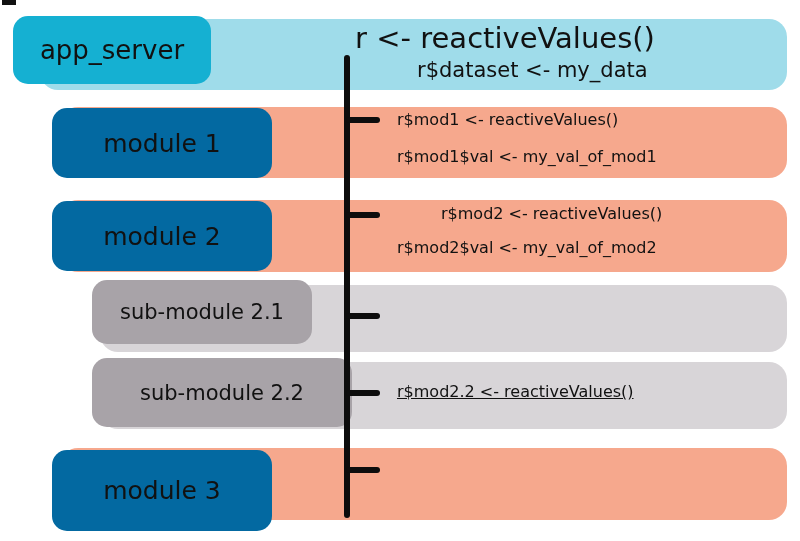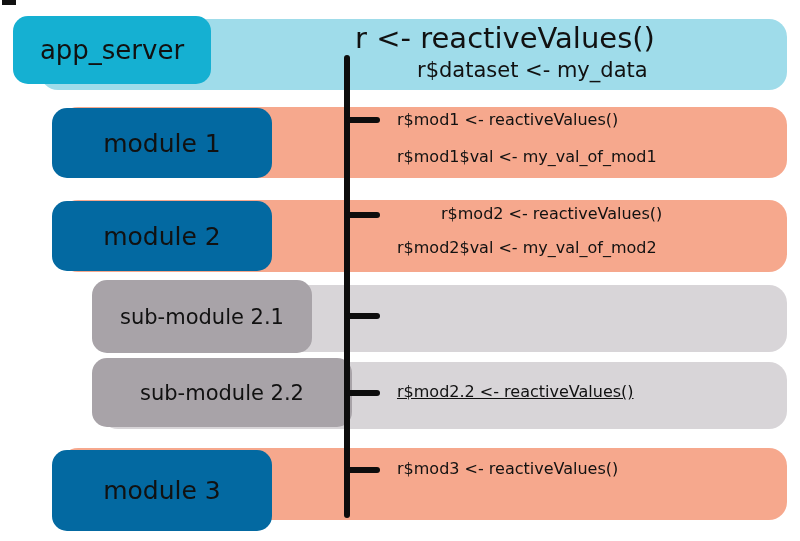--- a/index.html
+++ b/index.html
@@ -59,35 +59,34 @@
   <div class="code codeline" style="left:397px;top:147px;">r$mod1$val &lt;- my_val_of_mod1</div>
 
   <div class="band salmon" style="left:60px;top:200px;width:727px;height:72px;"></div>
   <div class="labelbox orangebox" style="left:52px;top:201px;width:220px;height:70px;font-size:25px;">
     <span>module 2</span>
   </div>
   <div class="code codeline" style="left:397px;top:204px;margin-left:44px;">r$mod2 &lt;- reactiveValues()</div>
   <div class="code codeline" style="left:397px;top:238px;">r$mod2$val &lt;- my_val_of_mod2</div>
 
   <div class="band gray" style="left:100px;top:285px;width:687px;height:67px;"></div>
-  <div class="labelbox graybox" style="left:92px;top:280px;width:220px;height:73px;font-size:21px;">
+  <div class="labelbox graybox" style="left:92px;top:280px;width:220px;height:64px;font-size:21px;">
     <span>sub-module 2.1</span>
   </div>
 
   <div class="band gray" style="left:100px;top:362px;width:687px;height:67px;"></div>
   <div class="labelbox graybox" style="left:92px;top:358px;width:260px;height:69px;font-size:21px;">
     <span>sub-module 2.2</span>
   </div>
   <div class="code codeline" style="left:397px;top:382px;text-decoration:underline;">r$mod2.2 &lt;- reactiveValues()</div>
 
   <div class="band salmon" style="left:60px;top:448px;width:727px;height:72px;"></div>
   <div class="labelbox orangebox" style="left:52px;top:450px;width:220px;height:81px;font-size:25px;">
     <span>module 3</span>
   </div>
-  <div class="code codeline" style="left:397px;top:459px;">r$mod3 &lt;- reactiveValues()</div>
 
   <div class="vline"></div>
   <div class="tick" style="top:117px;"></div>
   <div class="tick" style="top:212px;"></div>
   <div class="tick" style="top:313px;"></div>
   <div class="tick" style="top:390px;"></div>
   <div class="tick" style="top:467px;"></div>
 
 </div>
 

